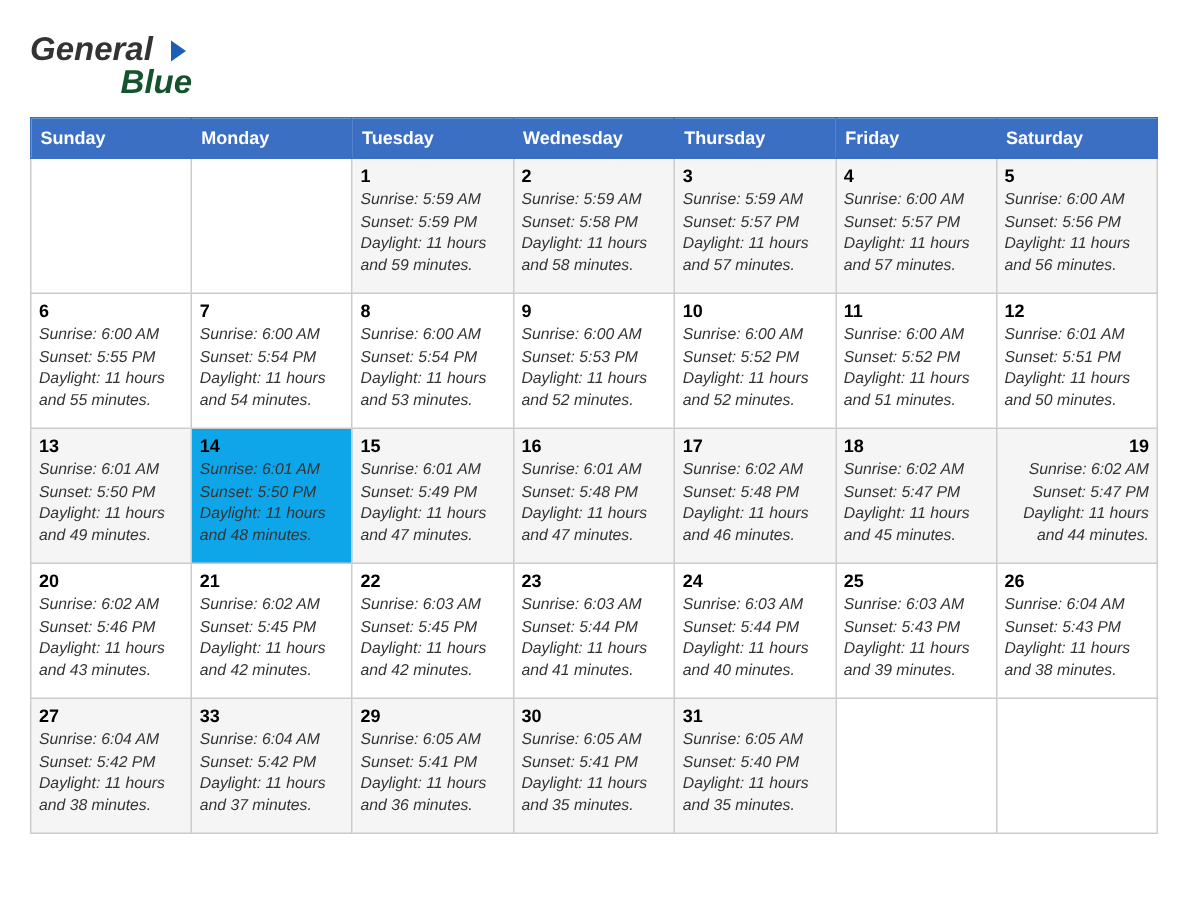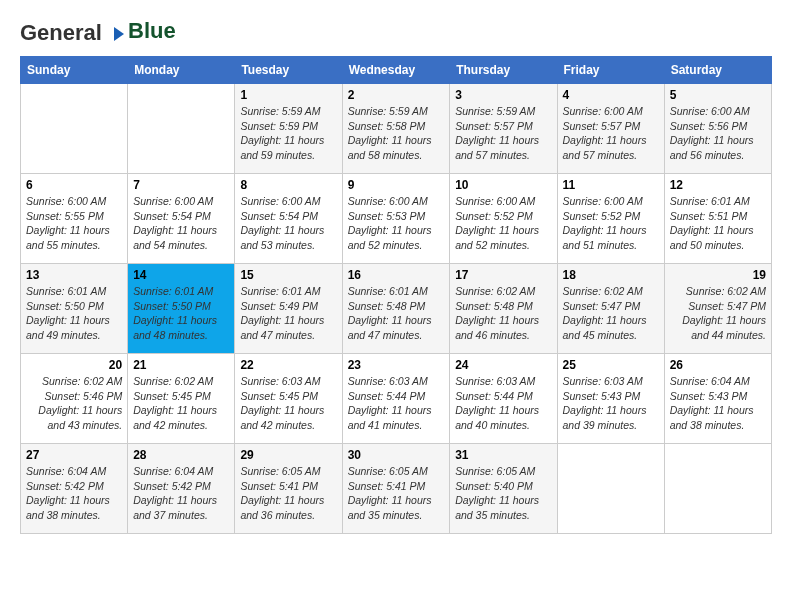--- a/index.html
+++ b/index.html
@@ -11,22 +11,23 @@
       padding: 20px;
     }
     .header {
       display: flex;
       justify-content: space-between;
       align-items: flex-start;
       margin-bottom: 10px;
     }
     .logo {
       display: flex;
-      flex-direction: row;
-      align-items: center;
+      flex-direction: column;
+      align-items: flex-end;
+      font-style: italic;
     }
     .logo-row {
       display: flex;
       align-items: center;
       gap: 2px;
     }
     .title-block {
       text-align: right;
     }
     .month-title {
@@ -232,21 +233,21 @@
 Daylight: 11 hours and 45 minutes.</div>
         </td>
         <td style="background-color: rgb(245, 245, 245); text-align: right;">
           <span class="day-num">19</span>
           <div class="day-info" style="white-space: pre-line;">Sunrise: 6:02 AM
 Sunset: 5:47 PM
 Daylight: 11 hours and 44 minutes.</div>
         </td>
       </tr>
       <tr>
-        <td style="background-color: rgb(255, 255, 255); text-align: right;">
+        <td style="background-color: rgb(255, 255, 255);">
           <span class="day-num">20</span>
           <div class="day-info" style="white-space: pre-line;">Sunrise: 6:02 AM
 Sunset: 5:46 PM
 Daylight: 11 hours and 43 minutes.</div>
         </td>
         <td style="background-color: rgb(255, 255, 255);">
           <span class="day-num">21</span>
           <div class="day-info" style="white-space: pre-line;">Sunrise: 6:02 AM
 Sunset: 5:45 PM
 Daylight: 11 hours and 42 minutes.</div>
@@ -283,21 +284,21 @@
         </td>
       </tr>
       <tr>
         <td style="background-color: rgb(245, 245, 245); margin-left: 16px;">
           <span class="day-num">27</span>
           <div class="day-info" style="white-space: pre-line;">Sunrise: 6:04 AM
 Sunset: 5:42 PM
 Daylight: 11 hours and 38 minutes.</div>
         </td>
         <td style="background-color: rgb(245, 245, 245);">
-          <span class="day-num">28</span>
+          <span class="day-num">33</span>
           <div class="day-info" style="white-space: pre-line;">Sunrise: 6:04 AM
 Sunset: 5:42 PM
 Daylight: 11 hours and 37 minutes.</div>
         </td>
         <td style="background-color: rgb(245, 245, 245);">
           <span class="day-num">29</span>
           <div class="day-info" style="white-space: pre-line;">Sunrise: 6:05 AM
 Sunset: 5:41 PM
 Daylight: 11 hours and 36 minutes.</div>
         </td>

